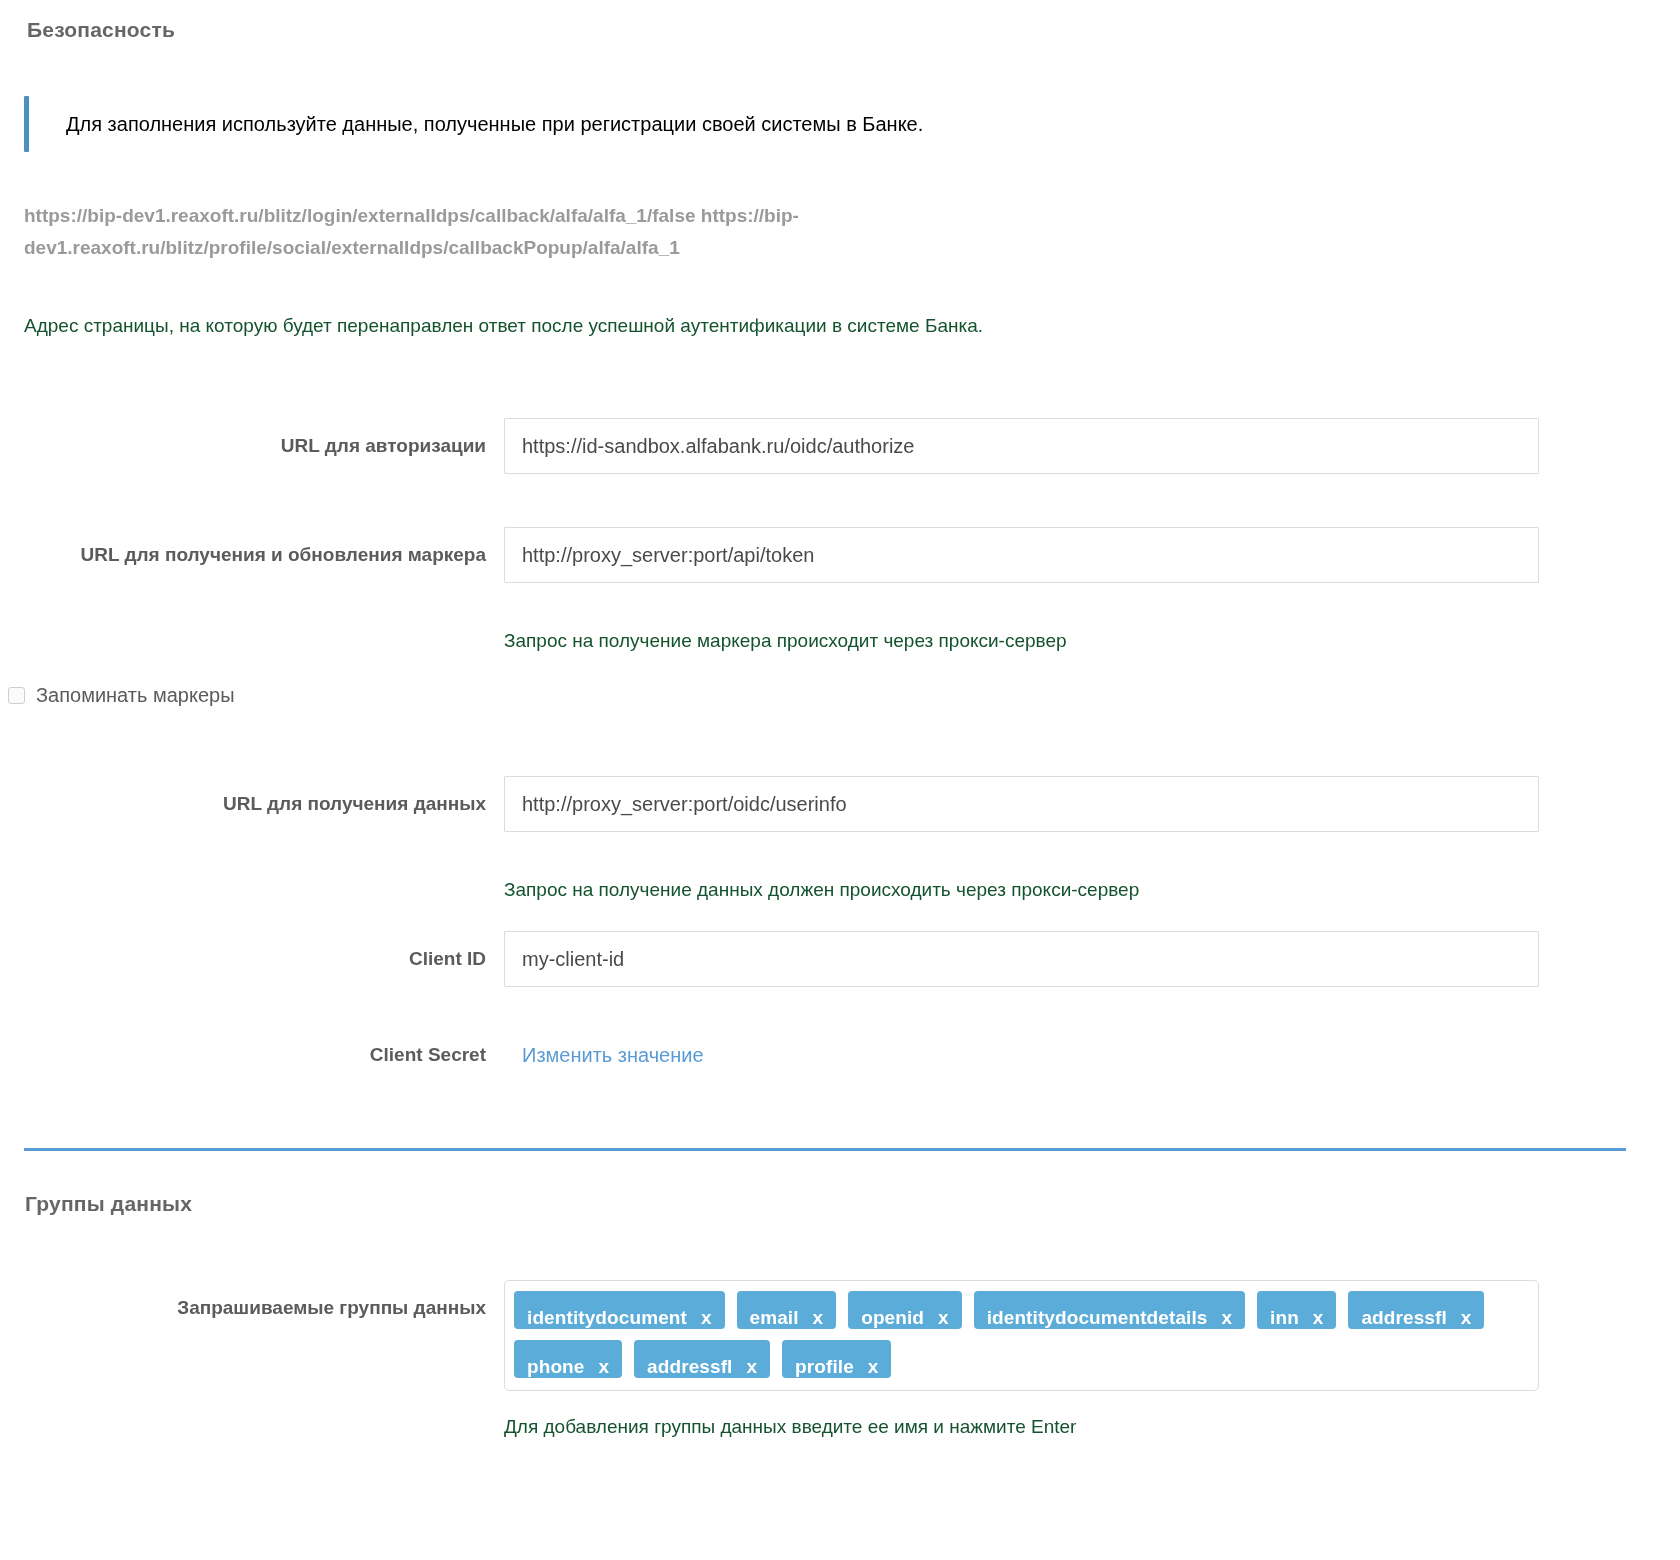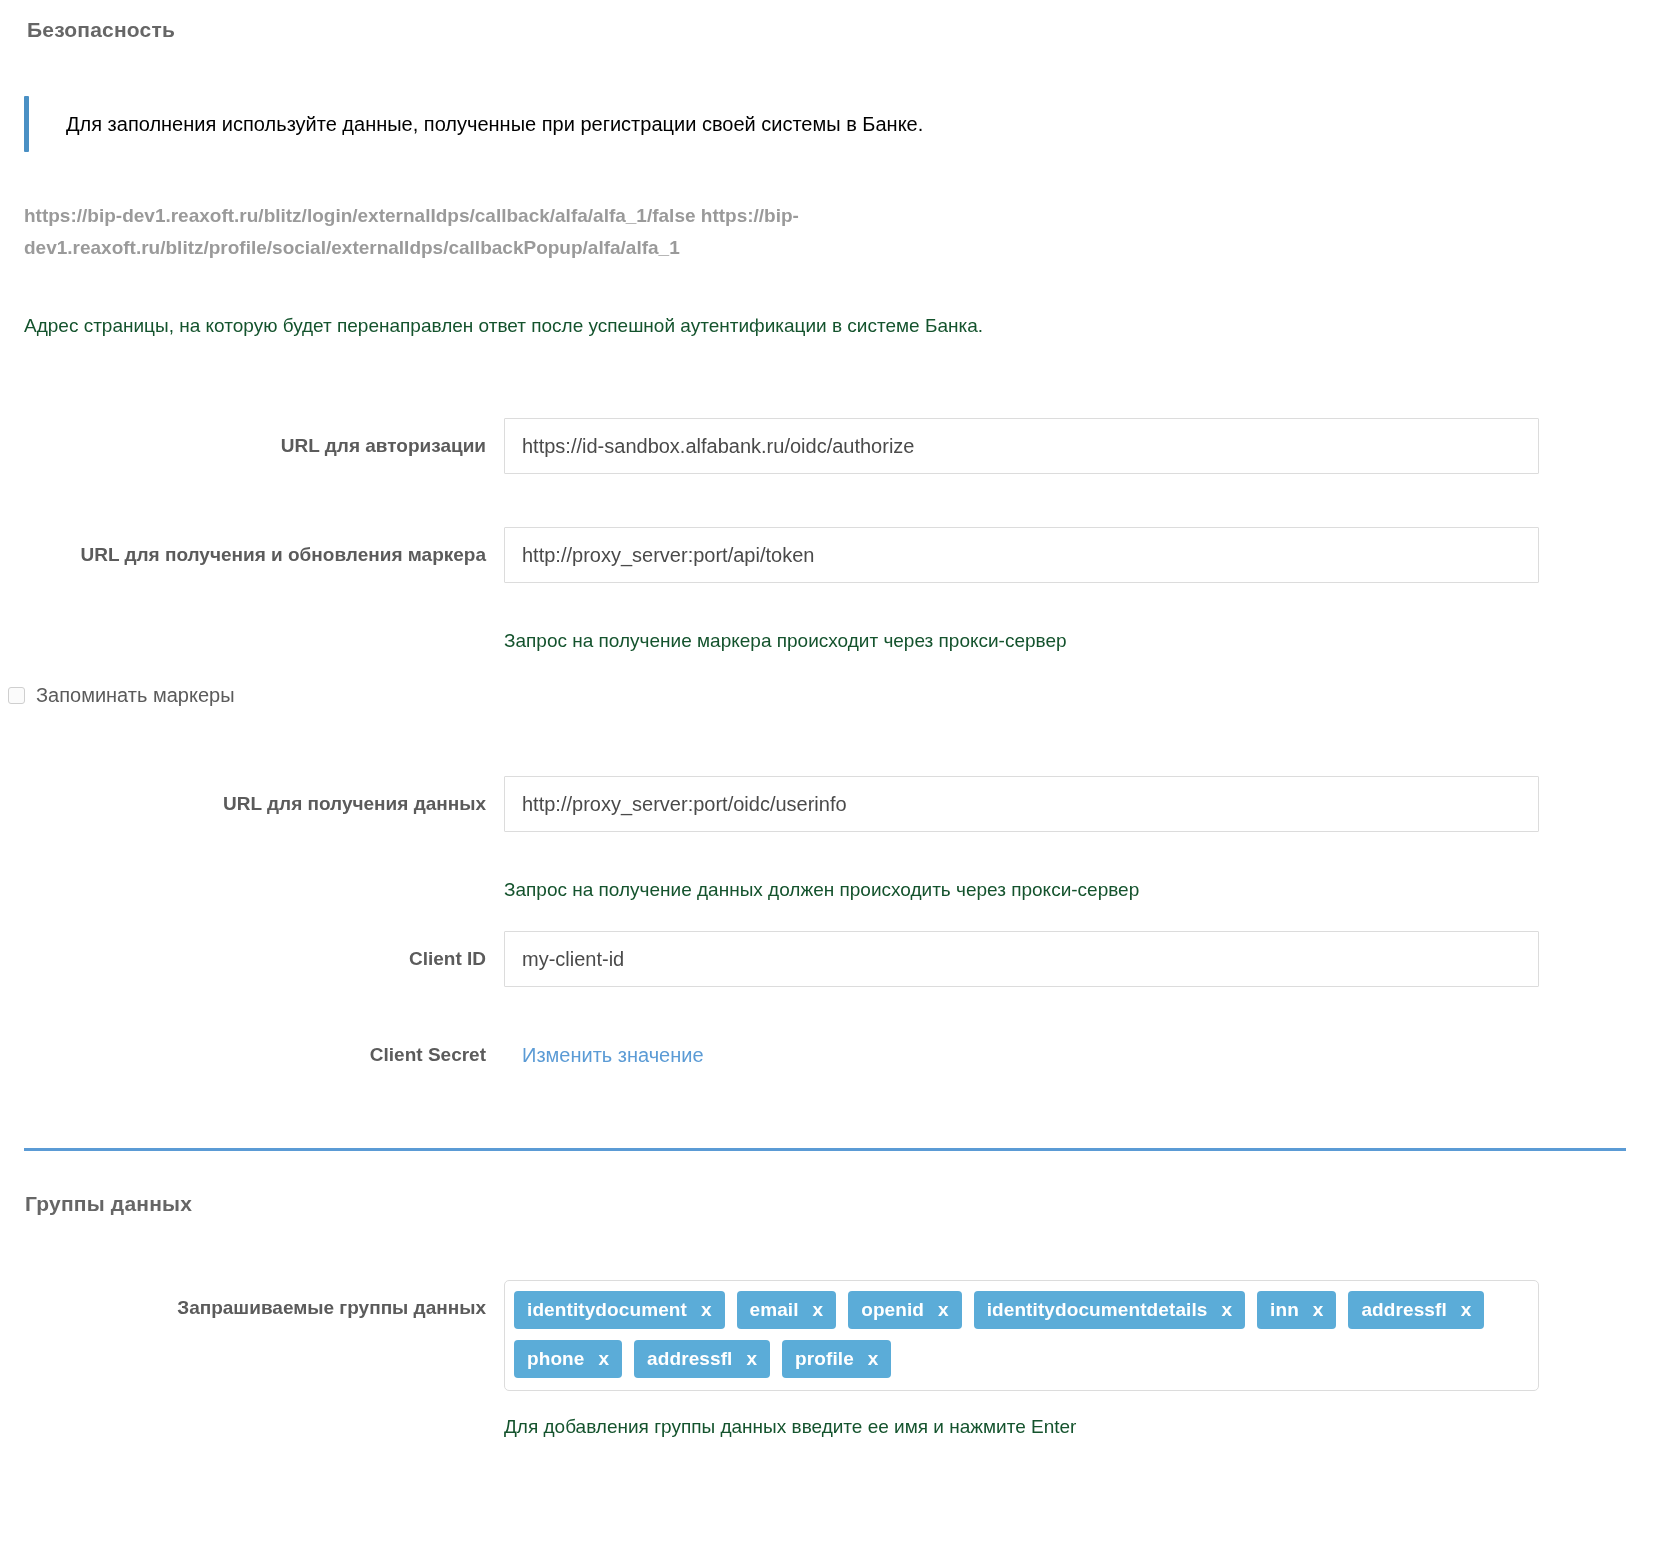--- a/index.html
+++ b/index.html
@@ -164,21 +164,21 @@
     border-radius: 5px;
     background: #ffffff;
     padding: 10px 9px 12px 9px;
     display: flex;
     flex-wrap: wrap;
     gap: 11px 12px;
     align-content: flex-start;
   }
   .tag {
     display: inline-flex;
-    align-items: center;
+    align-items: flex-end;
     background: #5bacd8;
     color: #ffffff;
     border-radius: 4px;
     height: 38px;
     padding: 0 13px;
     font-size: 19px;
     font-weight: bold;
     white-space: nowrap;
   }
   .tag-label { letter-spacing: 0.1px; }

